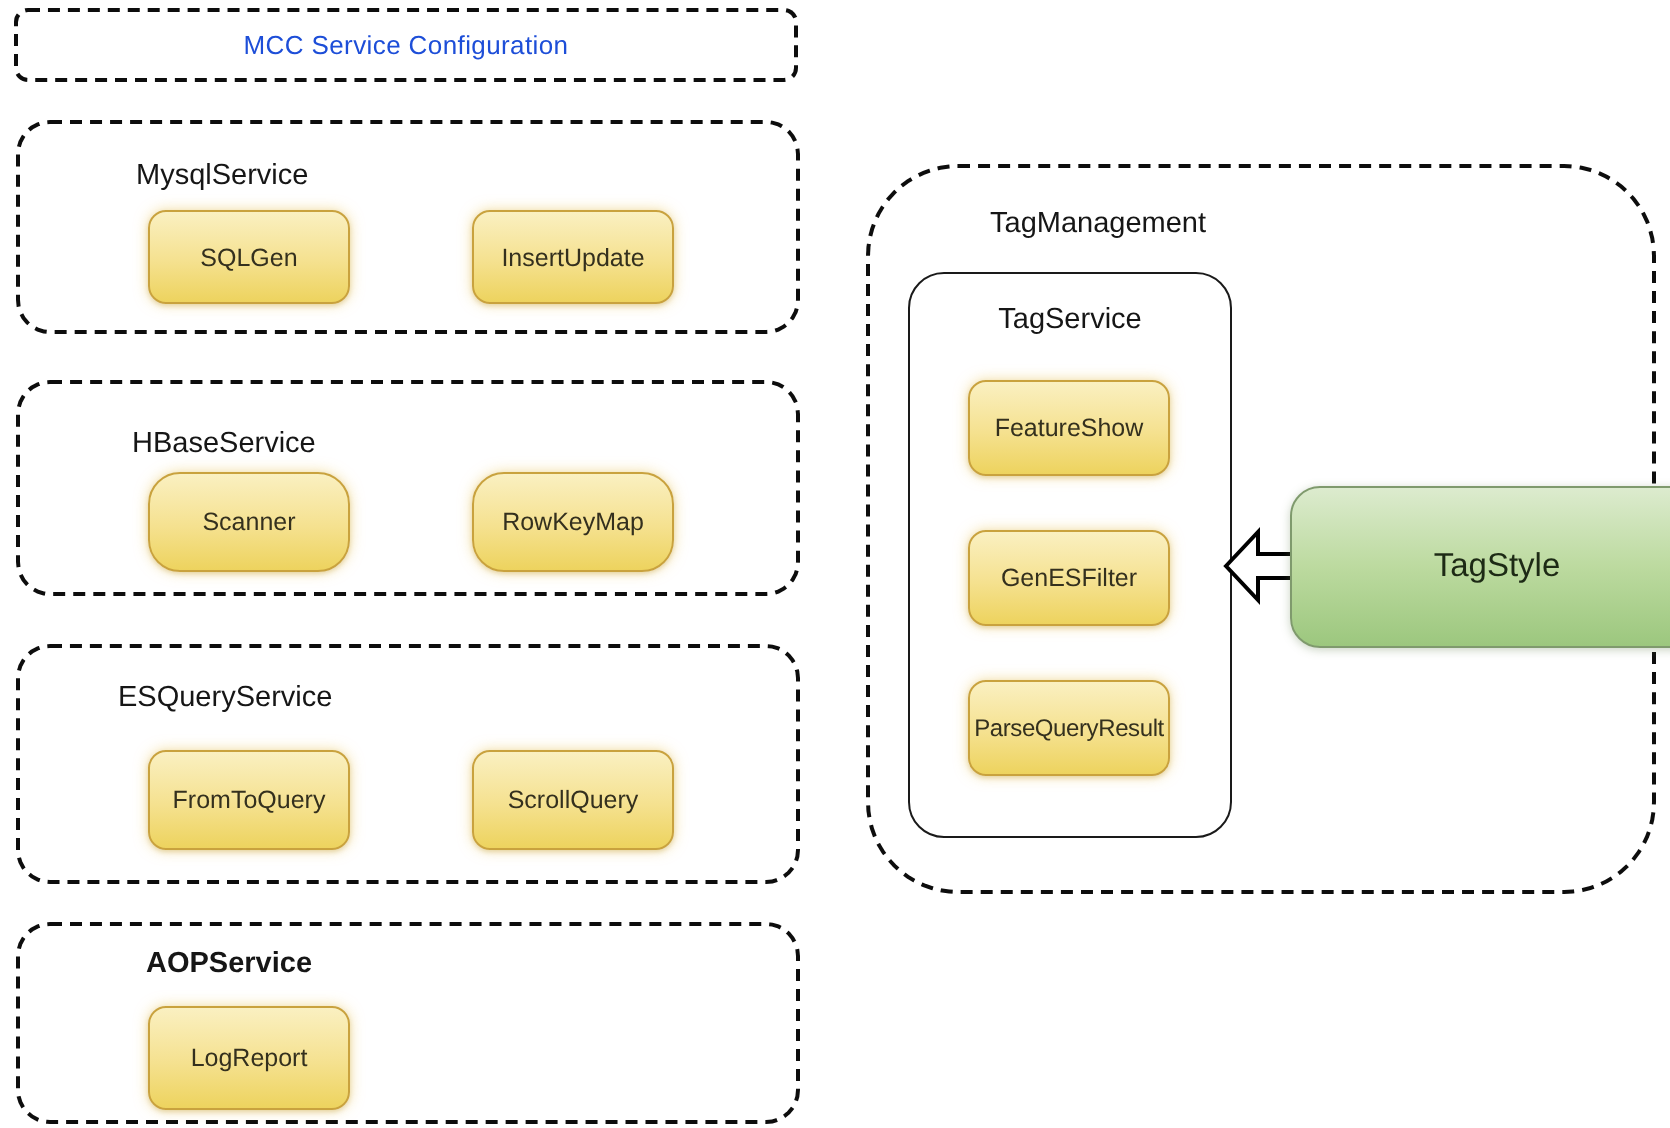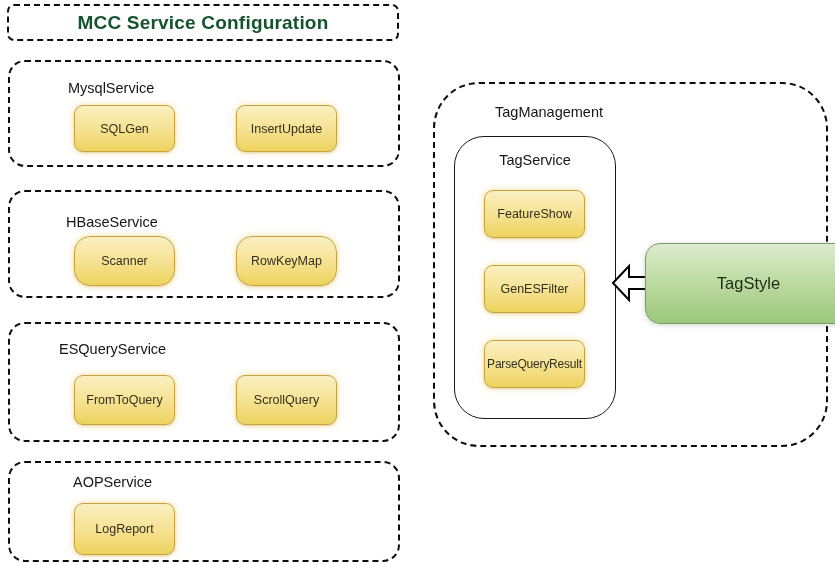--- a/index.html
+++ b/index.html
@@ -22,41 +22,41 @@
     box-sizing: border-box;
     background: transparent;
   }
   
   .title-box {
     left: 7px; top: 4px; width: 392px; height: 37px;
     border-radius: 7px;
     display: flex; align-items: center; justify-content: center;
   }
   .title-box .ttl {
-    font-size: 19px; color: #14532d; letter-spacing: 0.2px; font-weight: bold;
+    font-size: 13px; color: #1d4ed8; letter-spacing: 0.2px;
   }
   
   .group {
     left: 8px; width: 392px;
     border-radius: 17px;
   }
   .g1 { top: 60px;  height: 107px; }
   .g2 { top: 190px; height: 108px; }
   .g3 { top: 322px; height: 120px; }
   .g4 { top: 461px; height: 101px; }
   .group-label {
     position: absolute;
     font-size: 14.5px;
     color: #161616;
     white-space: nowrap;
   }
   .g1 .group-label { left: 58px; top: 18px; }
   .g2 .group-label { left: 56px; top: 22px; }
   .g3 .group-label { left: 49px; top: 17px; }
-  .g4 .group-label { left: 63px; top: 11px; }
+  .g4 .group-label { left: 63px; top: 11px; font-weight: bold; }
   
   .ybox {
     position: absolute;
     width: 101px; height: 47px;
     box-sizing: border-box;
     border: 1px solid #c9a23e;
     border-radius: 9px;
     background: linear-gradient(180deg, #faf0c1 0%, #f5e18f 55%, #edd35e 100%);
     box-shadow: 0 0 7px rgba(233, 196, 84, 0.55), 0 1px 2px rgba(160, 120, 20, 0.25);
     display: flex; align-items: center; justify-content: center;
@@ -77,21 +77,21 @@
   }
   .tagmgmt-label {
     position: absolute; left: 60px; top: 20px;
     font-size: 14.5px; color: #161616; white-space: nowrap;
   }
   .tagservice {
     position: absolute;
     left: 19px; top: 52px; width: 162px; height: 283px;
     box-sizing: border-box;
     border: 1.5px solid #1a1a1a;
-    border-radius: 30px;
+    border-radius: 18px;
     background: #ffffff;
   }
   .tagservice-label {
     margin-top: 15px;
     text-align: center;
     font-size: 14.5px; color: #161616;
   }
   .tagservice .ybox { left: 29px; width: 101px; height: 48px; }
   .ts1 { top: 53px; }
   .ts2 { top: 128px; }

